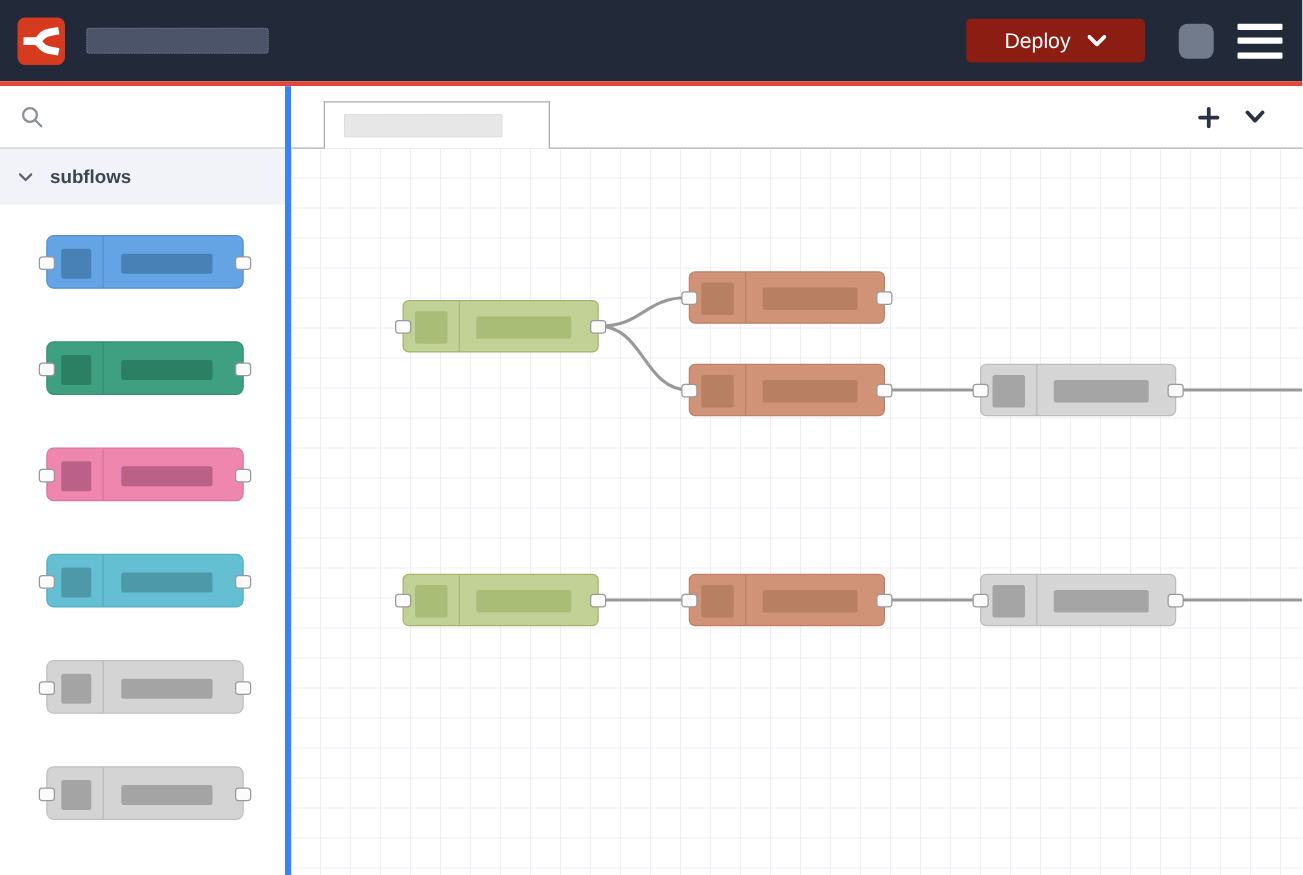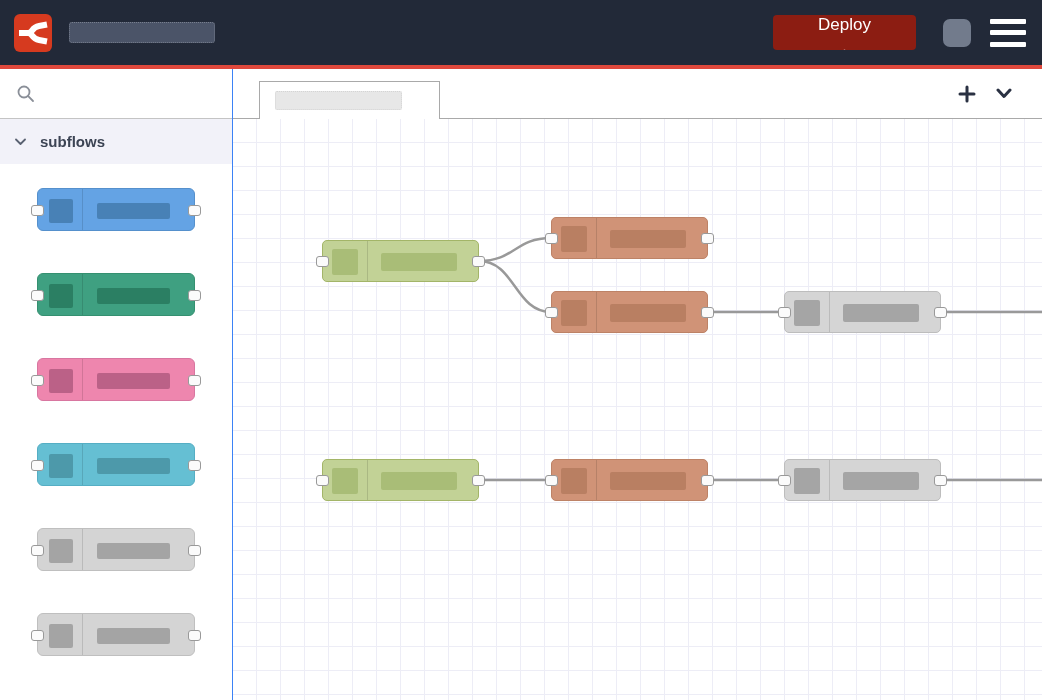--- a/index.html
+++ b/index.html
@@ -25,21 +25,21 @@
   .hamburger { width:36px; height:30px; margin-left:19px; background:transparent;
     border:none; cursor:pointer; display:flex; flex-direction:column;
     justify-content:space-between; padding:1px 0; }
   .hamburger span { display:block; height:5px; background:#fff; border-radius:1px; }
   .accent-line { height:4px; flex:0 0 4px; }
 
   
   .main { flex:1; display:flex; min-height:0; }
 
   
-  .sidebar { width:233px; flex:0 0 233px; border-right:1px solid #3b82f6;
+  .sidebar { width:233px; flex:0 0 233px; border-right:5px solid #3b82f6;
     display:flex; flex-direction:column; background:#fff; }
   .search-row { height:50px; flex:0 0 50px; display:flex; align-items:center;
     padding-left:16px; border-bottom:1px solid #c4c4c4; cursor:text; }
   .category-row { height:45px; flex:0 0 45px; background:#f2f2f9; display:flex;
     align-items:center; padding-left:15px; cursor:pointer; }
   .category-row .chev { color:#5a6272; margin-right:14px; display:flex; }
   .category-label { font-size:15px; font-weight:600; color:#3c4454; }
   .palette-list { padding:24px 0 0 37px; }
   .pnode { position:relative; width:158px; height:43px; border-radius:6px;
     margin-bottom:42px; cursor:grab; }
@@ -86,21 +86,21 @@
 
   <div class="header" id="header" style="background: rgb(34, 41, 56);">
     <div class="logo" id="logo" style="background: rgb(214, 58, 31);">
       <svg width="30" height="30" viewBox="0 0 30 30">
         <path d="M1 15 H10 C15 15 13 9.5 21 8 L29 6.5" stroke="#fff" stroke-width="6" fill="none"></path>
         <path d="M1 15 H10 C15 15 13 20.5 21 22 L29 23.5" stroke="#fff" stroke-width="6" fill="none"></path>
       </svg>
     </div>
     <div class="title-ph" id="title-ph" style="background: rgb(75, 84, 104);"></div>
     <div class="header-right">
-      <button class="deploy-btn" id="deploy-btn" style="background: rgb(140, 29, 18); flex-direction: column;">
+      <button class="deploy-btn" id="deploy-btn" style="background: rgb(140, 29, 18);">
         <span>Deploy</span>
         <svg width="15" height="10" viewBox="0 0 15 10">
           <path d="M1.5 1.5 L7.5 7.5 L13.5 1.5" stroke="#fff" stroke-width="3" fill="none" stroke-linecap="round" stroke-linejoin="round"></path>
         </svg>
       </button>
       <button class="avatar" id="avatar" style="background: rgb(114, 123, 140);"></button>
       <button class="hamburger">
         <span></span>
         <span></span>
         <span></span>

